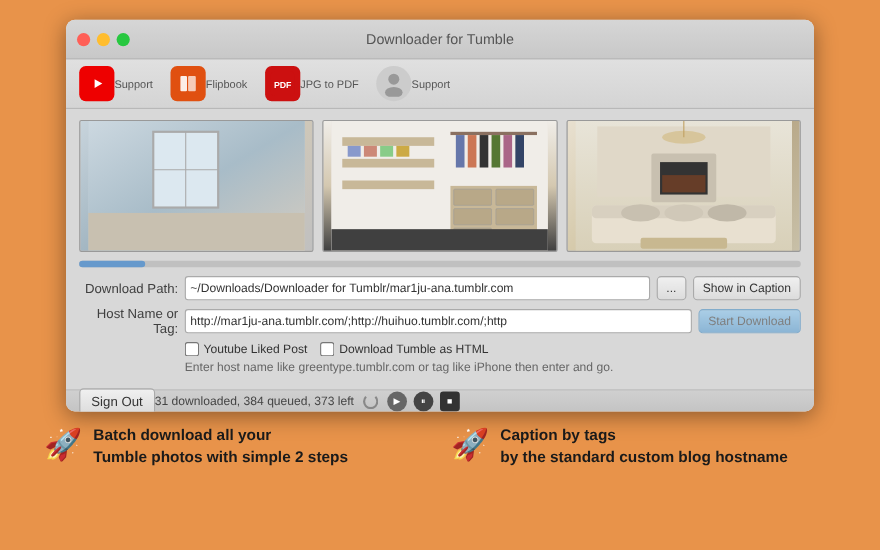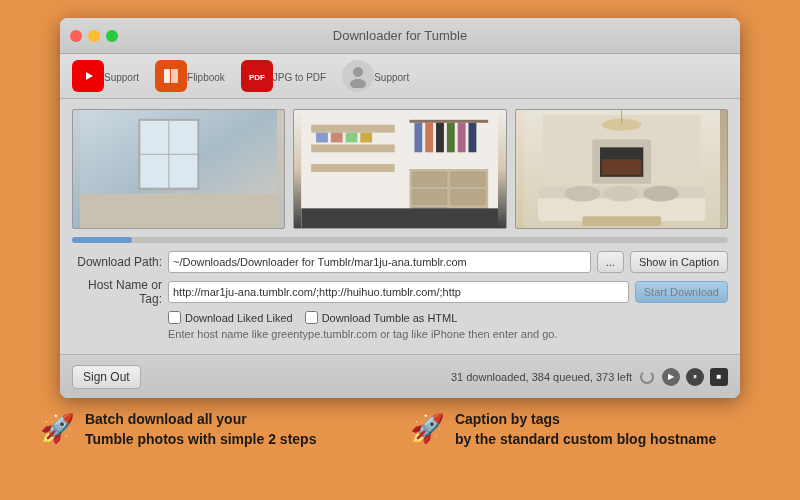--- a/index.html
+++ b/index.html
@@ -245,24 +245,24 @@
       font-size: 11px;
       color: #666;
       margin-left: 96px;
       margin-bottom: 6px;
     }
 
     
     .bottom-bar {
       background: linear-gradient(to bottom, #d0d0d0, #c4c4c4);
       border-top: 1px solid #b0b0b0;
-      height: 44px;
-      display: flex;
-      align-items: center;
-      justify-content: space-between;
+      height: 20px;
+      display: flex;
+      align-items: center;
+      justify-content: flex-start;
       padding: 0 12px;
     }
     .sign-out-btn {
       height: 24px;
       padding: 0 10px;
       border: 1px solid #aaa;
       border-radius: 4px;
       background: linear-gradient(to bottom, #f0f0f0, #dcdcdc);
       font-size: 12px;
       cursor: pointer;
@@ -488,21 +488,21 @@
 
       <div class="form-row">
         <span class="form-label">Host Name or Tag:</span>
         <input class="form-input" type="text" value="http://mar1ju-ana.tumblr.com/;http://huihuo.tumblr.com/;http" style="">
         <button class="btn-small btn-primary btn-primary-disabled">Start Download</button>
       </div>
 
       <div class="check-row">
         <label class="check-item">
           <input type="checkbox" style="">
-          <span>Download Liked Liked</span>
+          <span>Youtube Liked Post</span>
         </label>
         <label class="check-item">
           <input type="checkbox" style="">
           <span>Download Tumble as HTML</span>
         </label>
       </div>
 
       <div class="hint-text">Enter host name like greentype.tumblr.com or tag like iPhone then enter and go.</div>
 
     </div>

